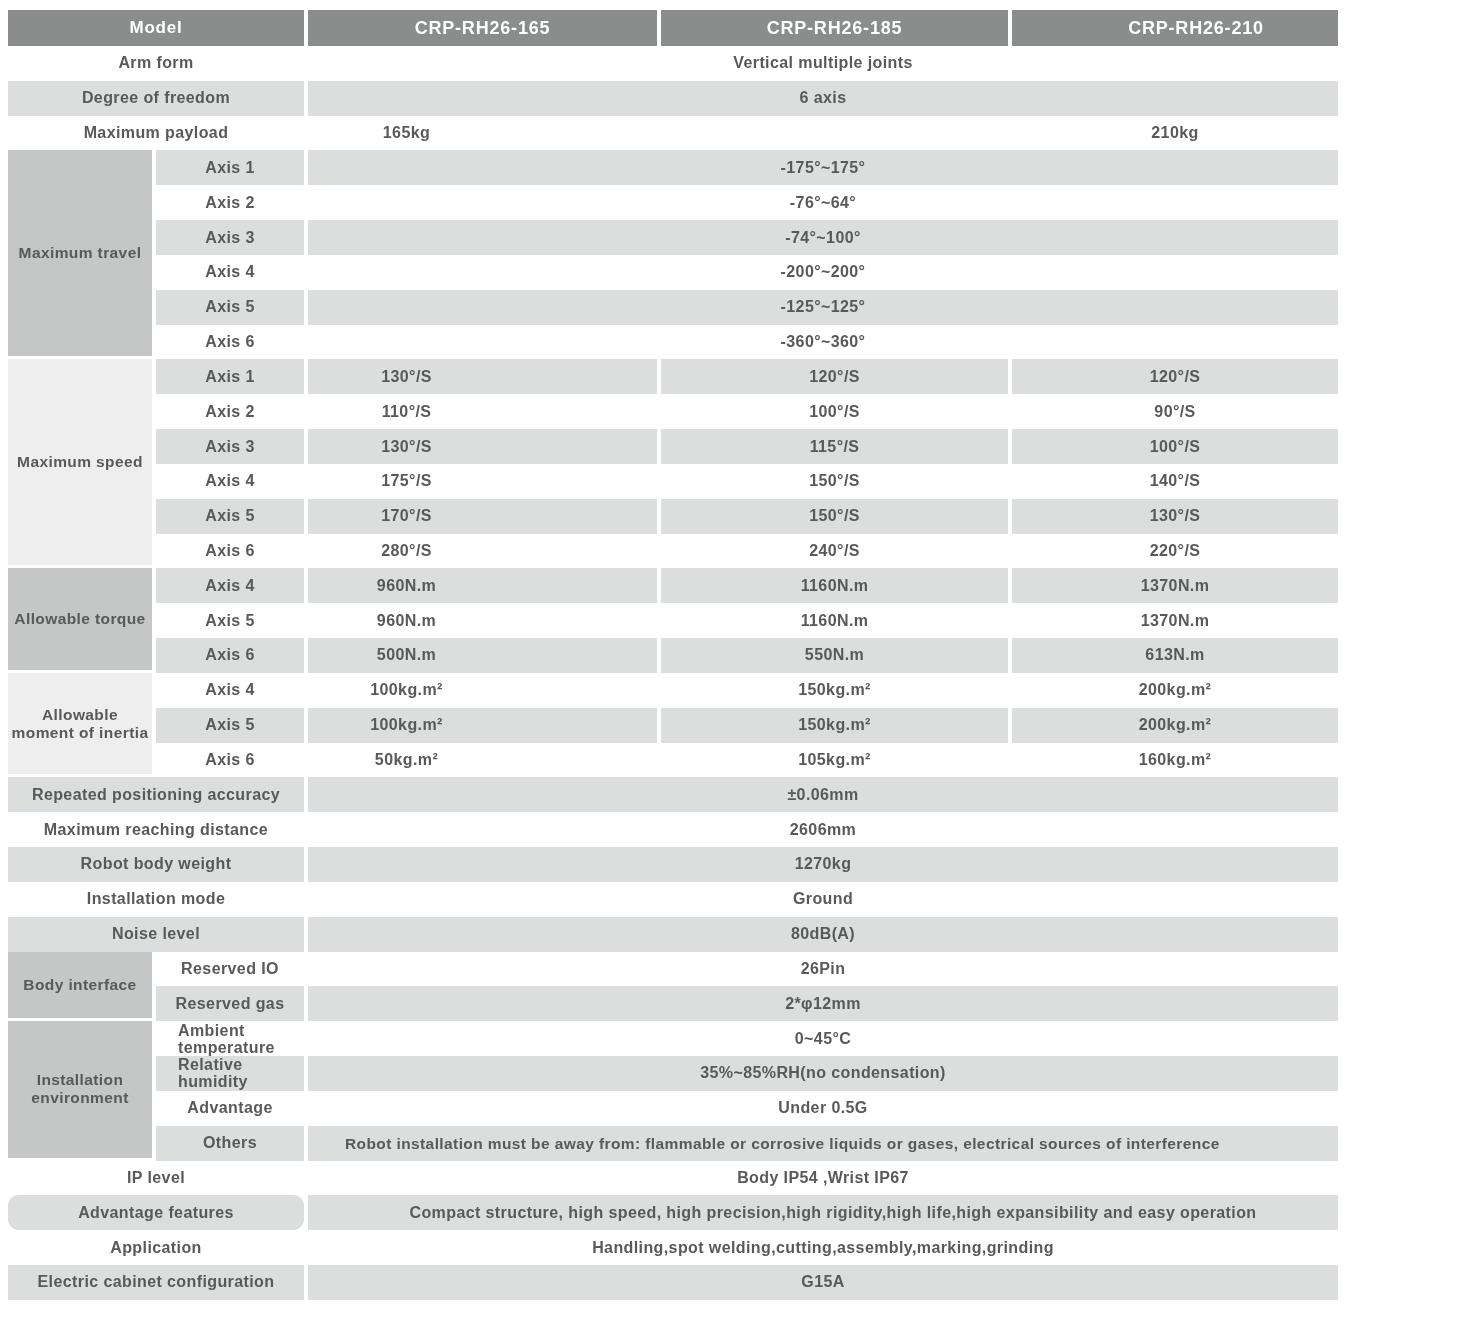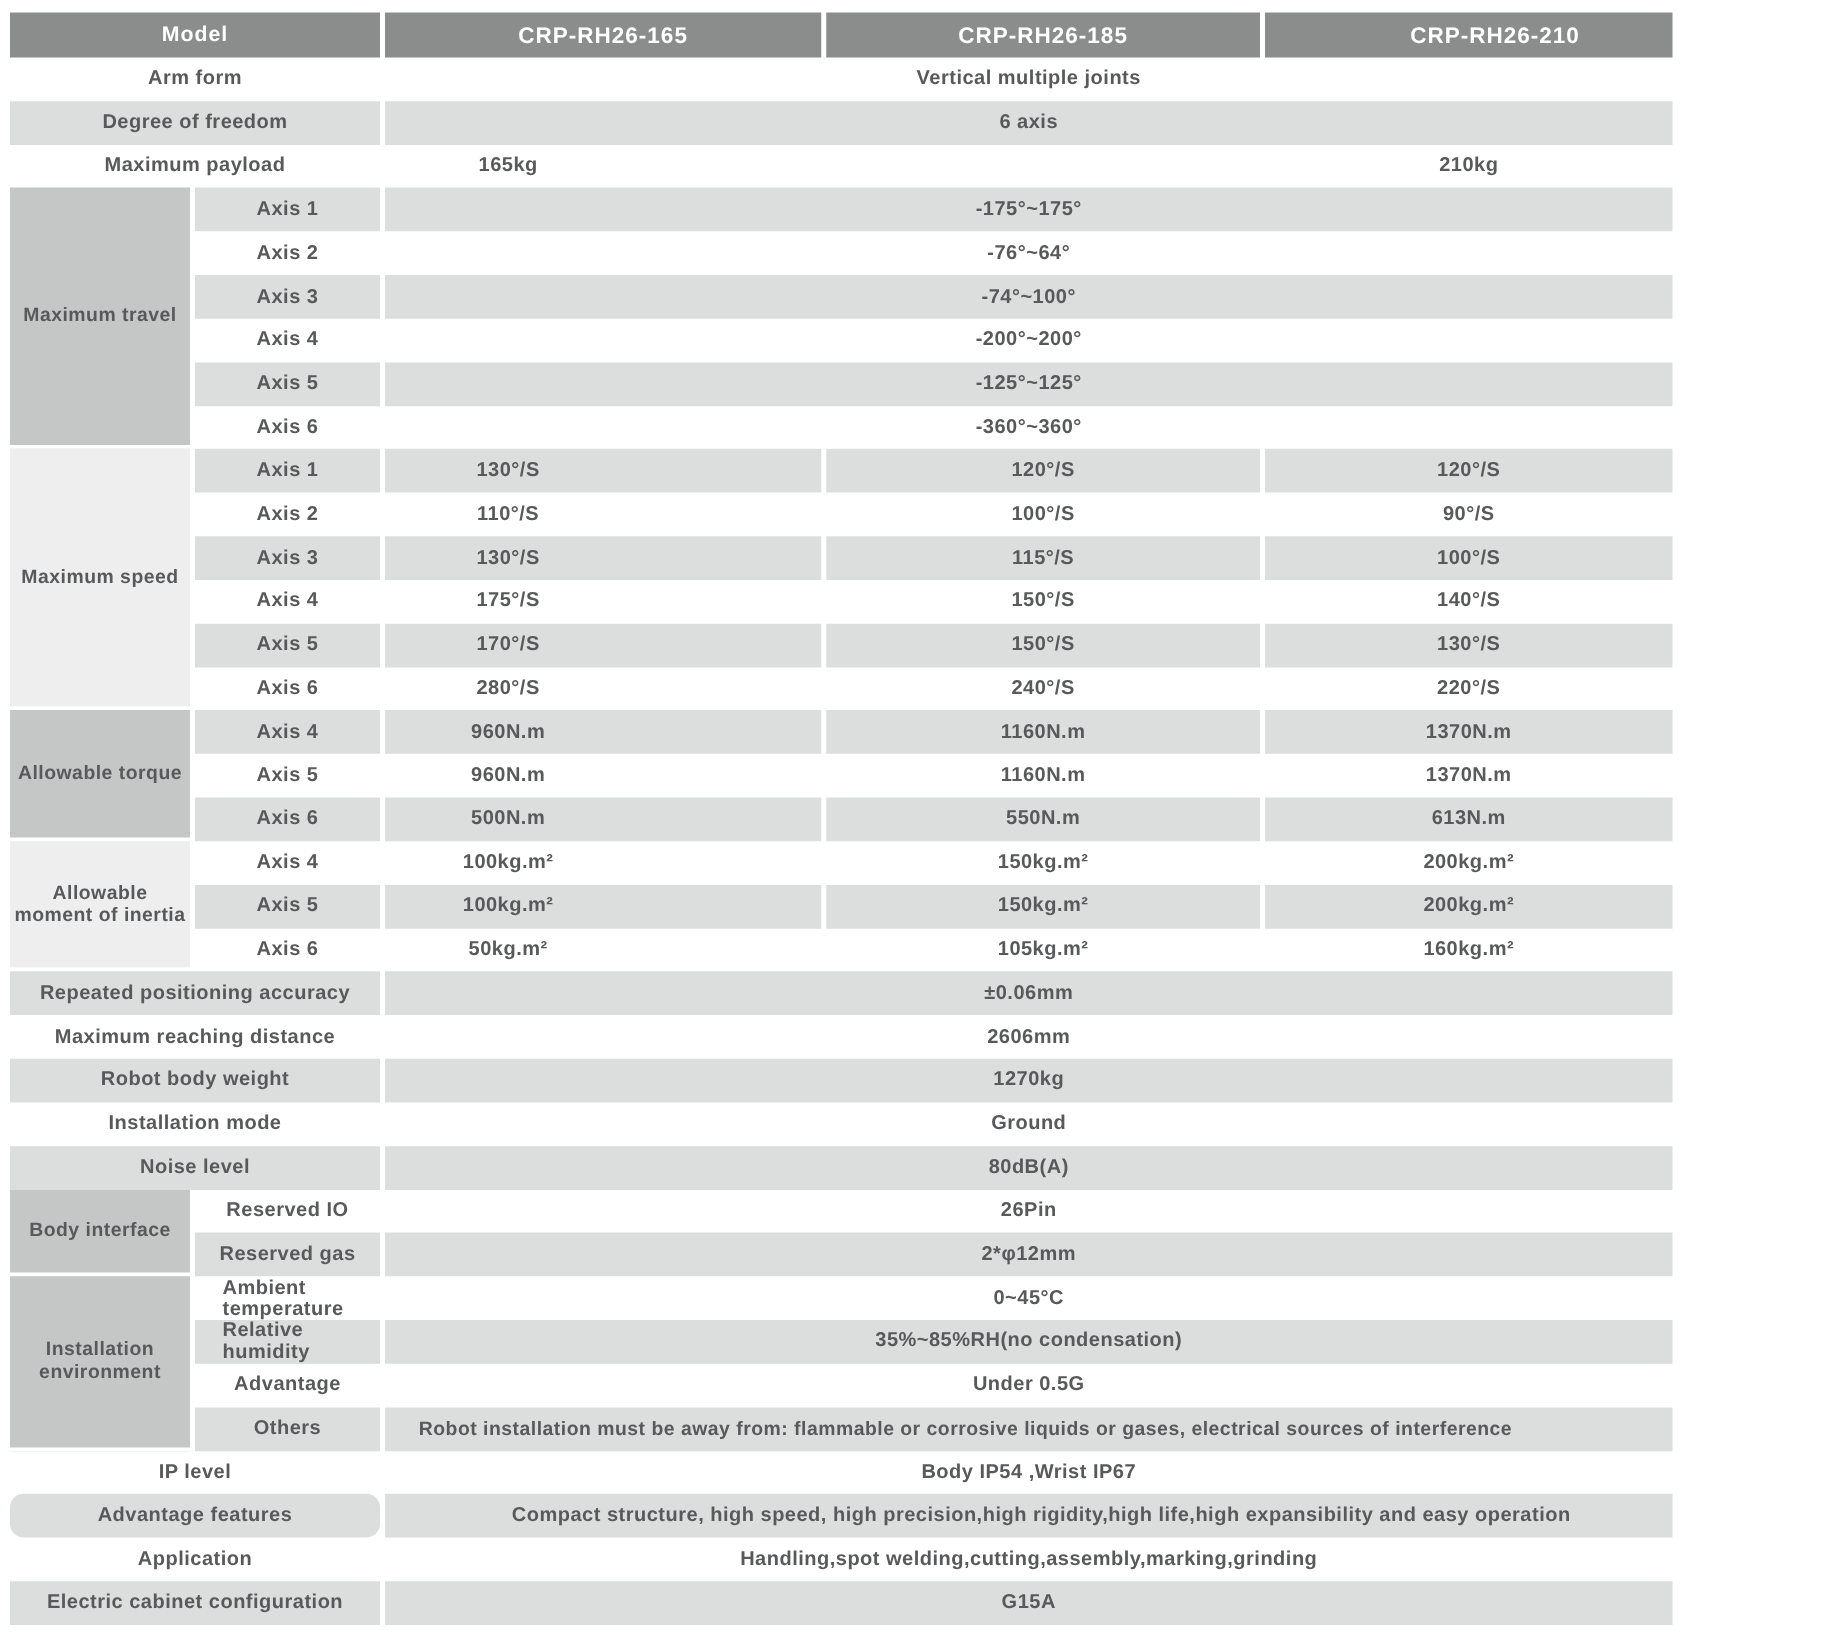--- a/index.html
+++ b/index.html
@@ -26,21 +26,21 @@
   .hlabel{font-size:17px;}
   .shade{background:var(--row_alt_bg,#dcdddd);}
   .group-cell{
     border-bottom:3px solid #ffffff;
     line-height:18px;padding:0 2px;font-size:15.5px;
   }
   .group-dark{background:var(--group_dark_bg,#c5c6c6);}
   .group-light{background:var(--group_light_bg,#eeeeef);}
   .sub-left{justify-content:flex-start;text-align:left;padding-left:22px;line-height:17px;}
   .val-span{white-space:nowrap;}
-  .val-span.left{justify-content:flex-start;text-align:left;padding-left:27px;padding-right:20px;}
+  .val-span.left{justify-content:flex-start;text-align:left;padding-left:37px;padding-right:20px;}
   .val-span.wrap{white-space:normal;line-height:17px;font-size:15.5px;}
   .val.shift{padding-right:152px;}
 </style>
 </head>
 <body>
 
 <div class="sheet">
   <div class="tbl" id="tbl">
     <div class="cell hcell hlabel" style="grid-column:1/3;grid-row:1;">Model</div>
     <div class="cell hcell" style="grid-column:3;grid-row:1;">CRP-RH26-165</div>

